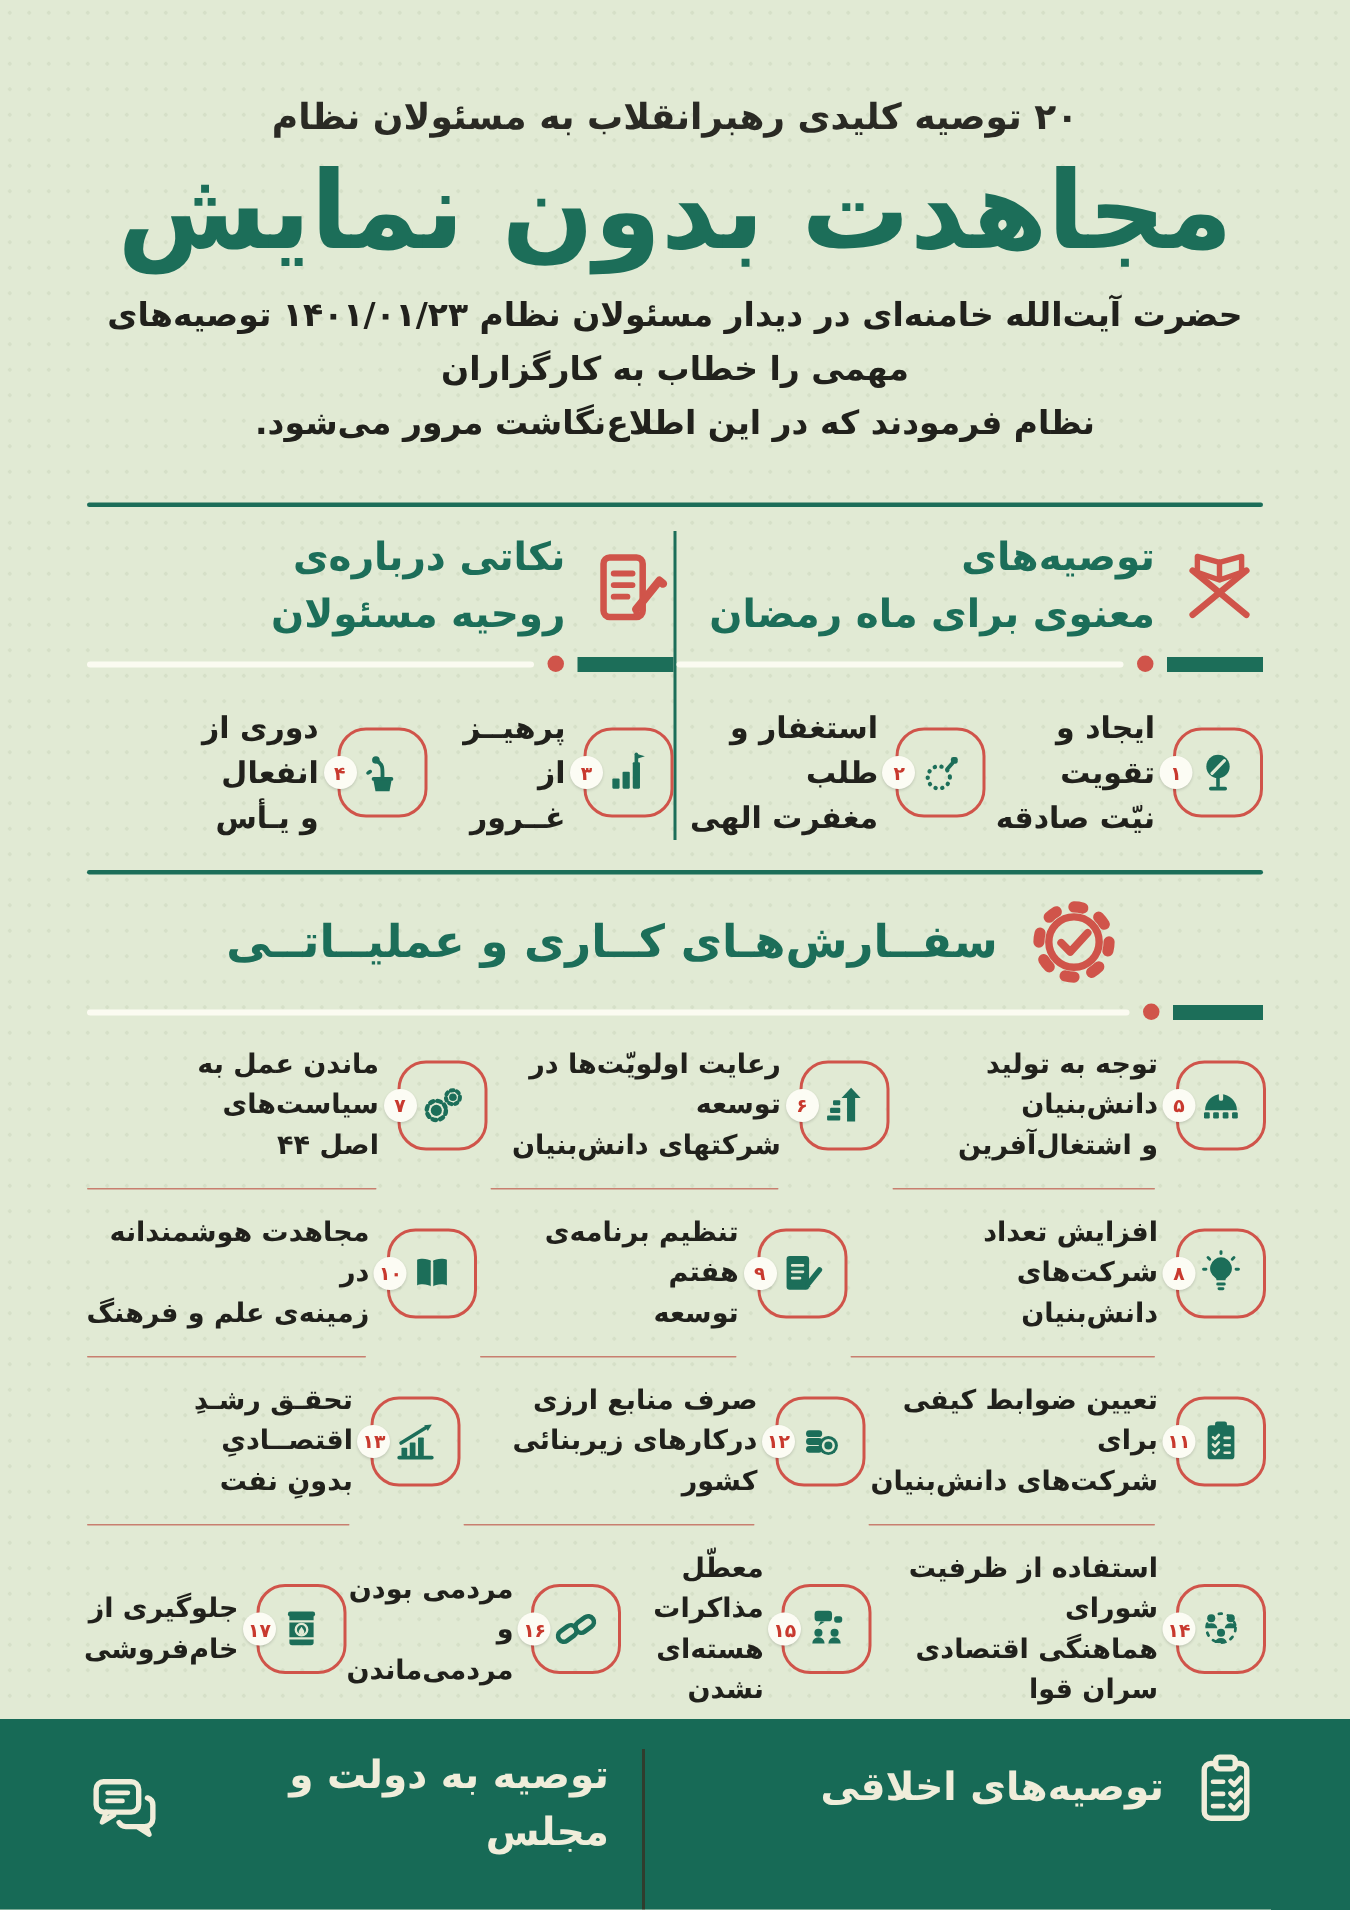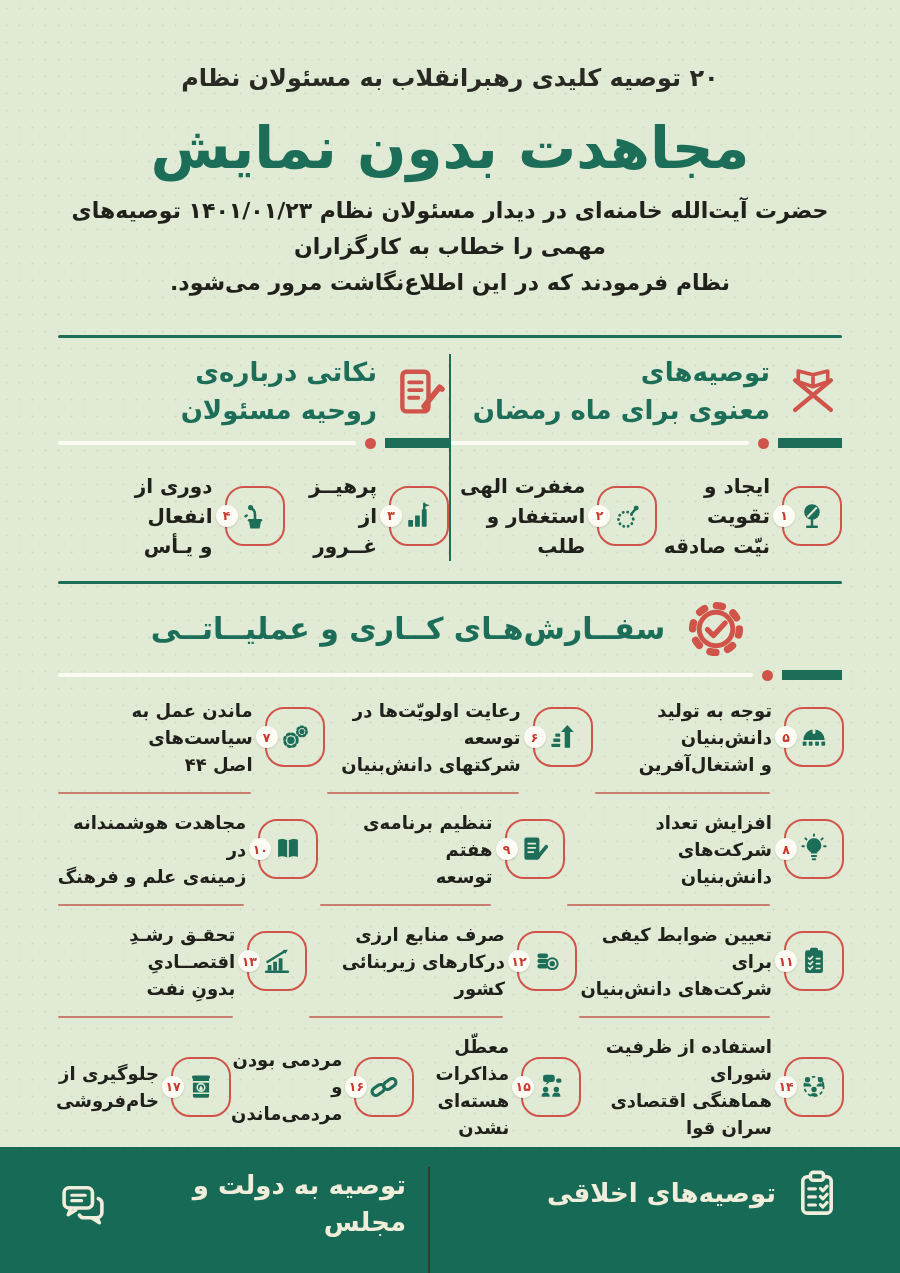--- a/index.html
+++ b/index.html
@@ -20,21 +20,21 @@
     background-color:var(--bg);
     background-image:radial-gradient(rgba(110,130,90,.10) 1px, transparent 1.2px);
     background-size:13px 17px;
     font-family:"DejaVu Sans",sans-serif;
     direction:rtl;
     display:flex;flex-direction:column;
   }
   
   .header{text-align:center;padding-top:60px;}
   .kicker{font-size:24px;font-weight:bold;color:#2a2a24;line-height:1.5;}
-  .big-title{font-size:58px;font-weight:bold;color:var(--green);line-height:1.12;margin-top:20px;}
+  .big-title{font-size:72px;font-weight:bold;color:var(--green);line-height:1.12;margin-top:4px;}
   .subtitle{font-size:22px;font-weight:bold;color:var(--ink);line-height:1.64;margin-top:12px;padding:0 50px;}
   .rule{height:3px;background:var(--green);margin:34px 58px 0;border-radius:2px;flex:none;}
   .rule.r2{margin-top:0;}
   
   .top-cols{display:flex;padding:16px 58px 20px;flex:none;}
   .tcol{flex:1;display:flex;flex-direction:column;}
   .tcol:first-child{border-left:2px solid var(--green);}
   .tcol:last-child{}
   .sec-head{display:flex;align-items:center;gap:14px;}
   .hd-ic{width:58px;height:58px;flex:none;color:var(--red);display:flex;align-items:center;justify-content:center;}
@@ -143,22 +143,22 @@
         <div class="cell">
           <span class="ib">
             <svg viewBox="0 0 24 24">
                 <circle cx="11.2" cy="14.3" r="5.2" stroke-width="2" stroke-dasharray="0.1 3.1"></circle>
                 <path d="M15.2 10.4 17.6 7.6" stroke-width="1.8"></path>
                 <rect class="f" x="16.9" y="4.7" width="3.2" height="3.2" rx="1.1"></rect>
               </svg>
             <span class="badge">۲</span>
           </span>
           <span class="ctext">
+            <span>استغفار و طلب</span>
             <span>مغفرت الهی</span>
-            <span>استغفار و طلب</span>
           </span>
         </div>
       </div>
     </div>
 
     <div class="tcol">
       <div class="sec-head">
         <span class="hd-ic">
           <svg viewBox="0 0 24 24">
               <rect x="4.7" y="3.6" width="10.8" height="16.4" rx="1.7" stroke-width="1.8"></rect>

